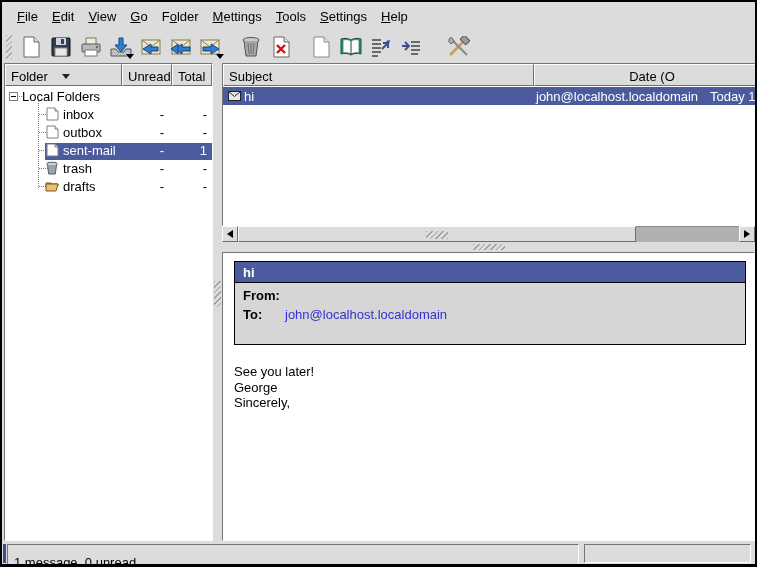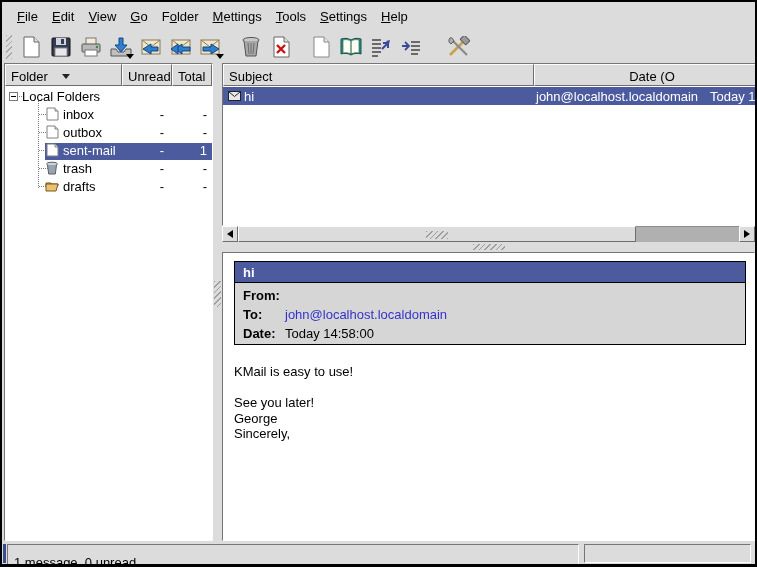--- a/index.html
+++ b/index.html
@@ -427,28 +427,23 @@
         <div class="pv-title">hi</div>
         <div class="pv-fields">
           <div class="pv-row">
             <span class="pv-label">From:</span>
             <span></span>
           </div>
           <div class="pv-row">
             <span class="pv-label">To:</span>
             <span class="pv-link">john@localhost.localdomain</span>
           </div>
-          <div class="pv-row">
-            <span class="pv-label">Date:</span>
-            <span>Today 14:58:00</span>
-          </div>
         </div>
       </div>
       <div class="pv-body">
-        <div class="body-line mb16">KMail is easy to use!</div>
         <div class="body-line mb17">See you later!</div>
         <div class="body-line">George</div>
         <div class="body-line">Sincerely,</div>
       </div>
     </div>
   </div>
 
   <div class="statusbar">
     <div class="sb-grip"></div>
     <div class="status-left sunken">

